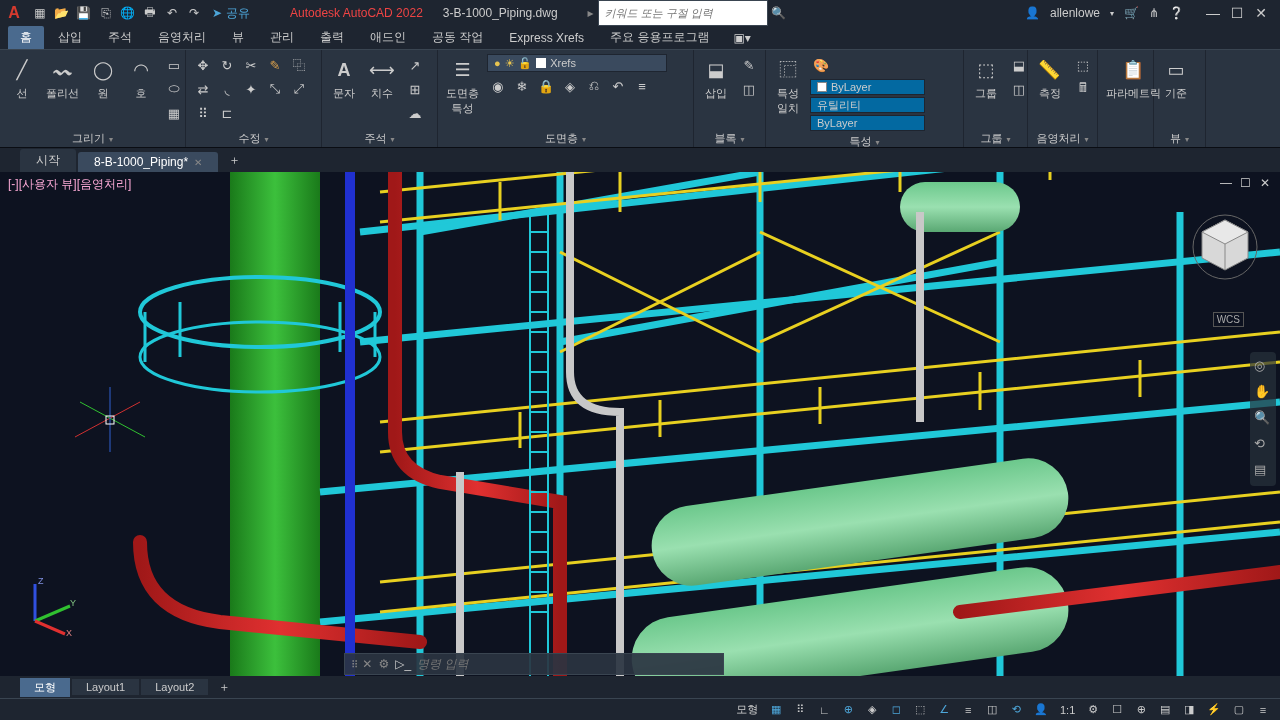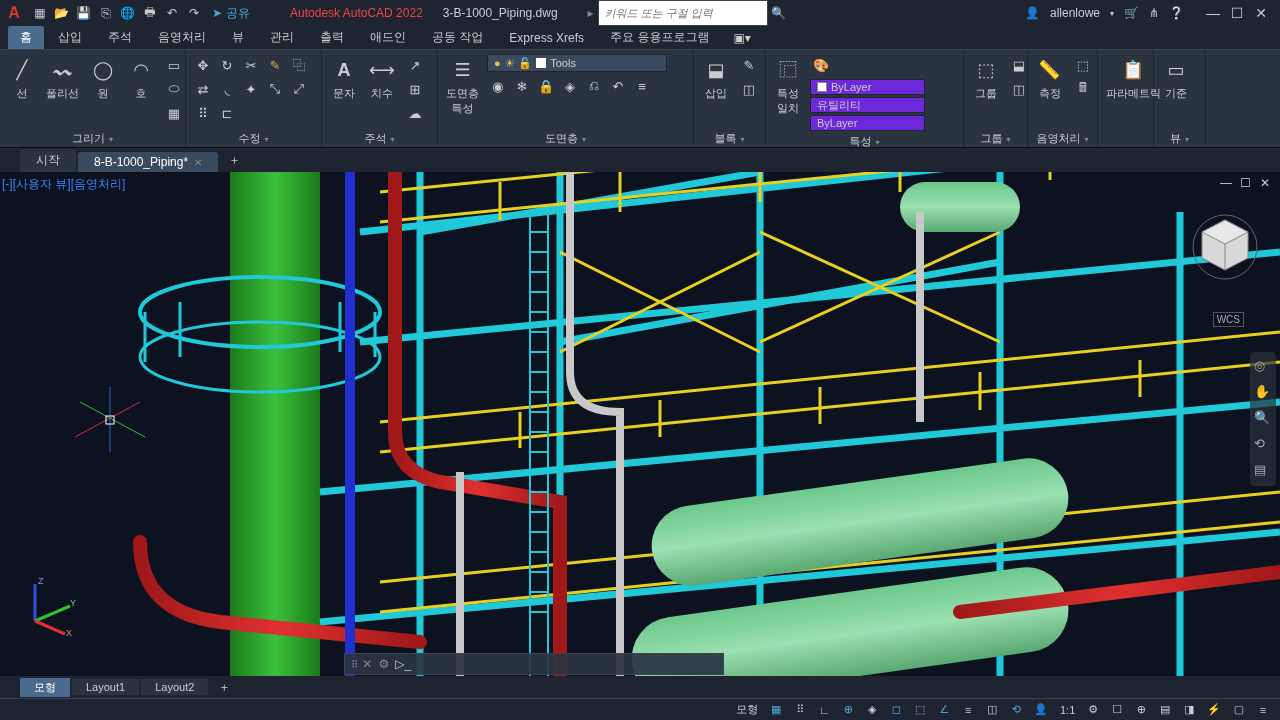--- a/index.html
+++ b/index.html
@@ -31,32 +31,32 @@
 .panel { display: flex; flex-direction: column; border-right: 1px solid #1e2530; padding: 4px 6px 0 6px; }
 .panel-body { flex: 1; display: flex; gap: 6px; align-items: flex-start; }
 .panel-label { height: 18px; text-align: center; font-size: 11px; color: #ccc; padding-top: 2px; position: relative; }
 .panel-label::after { content: "▾"; font-size: 8px; margin-left: 4px; color: #888; }
 .big-btn { display: flex; flex-direction: column; align-items: center; gap: 2px; cursor: pointer; padding: 2px; }
 .big-btn .icon { width: 28px; height: 28px; display: flex; align-items: center; justify-content: center; font-size: 18px; color: #ccc; }
 .big-btn .lbl { font-size: 11px; color: #ccc; text-align: center; white-space: nowrap; }
 .small-grid { display: grid; grid-template-columns: repeat(3, 22px); grid-auto-rows: 22px; gap: 2px; }
 .small-btn { width: 22px; height: 22px; display: flex; align-items: center; justify-content: center; cursor: pointer; font-size: 13px; color: #ccc; }
 .layer-combo { background: #3a4a5e; border: 1px solid #1e2530; padding: 1px 6px; font-size: 11px; color: #ccc; height: 18px; display: flex; align-items: center; gap: 4px; width: 180px; }
-.prop-combo { background: #6d28d9; border: 1px solid #1e2530; padding: 1px 6px; font-size: 11px; color: #ccc; height: 16px; display: flex; align-items: center; width: 115px; margin: 1px 0; }
+.prop-combo { background: #0369a1; border: 1px solid #1e2530; padding: 1px 6px; font-size: 11px; color: #ccc; height: 16px; display: flex; align-items: center; width: 115px; margin: 1px 0; }
 
 
 .file-tabs { height: 24px; background: #1e2530; display: flex; align-items: flex-end; padding-left: 20px; gap: 2px; }
 .file-tab { padding: 3px 16px; background: #2a3441; color: #ccc; cursor: pointer; font-size: 12px; border-radius: 3px 3px 0 0; display: flex; align-items: center; gap: 6px; }
 .file-tab.active { background: #3a4a5e; color: #fff; }
 .file-tab .close { font-size: 10px; color: #888; }
 .file-tab-add { padding: 3px 8px; color: #ccc; cursor: pointer; }
 
 
 .canvas { position: absolute; top: 172px; left: 0; right: 0; bottom: 44px; background: #0d1220; overflow: hidden; }
-.view-label { position: absolute; top: 4px; left: 2px; color: #3b82f6; font-size: 12px; z-index: 10; }
+.view-label { position: absolute; top: 4px; left: 8px; color: #f9a8d4; font-size: 12px; z-index: 10; }
 .view-controls-tr { position: absolute; top: 4px; right: 6px; display: flex; gap: 6px; z-index: 10; }
 .vc-btn { width: 14px; height: 14px; color: #ccc; cursor: pointer; font-size: 12px; }
 .viewcube { position: absolute; top: 40px; right: 20px; width: 70px; height: 70px; z-index: 10; }
 .wcs-label { position: absolute; top: 140px; right: 36px; color: #aaa; font-size: 10px; z-index: 10; border: 1px solid #555; padding: 1px 3px; }
 .nav-bar { position: absolute; top: 180px; right: 4px; width: 26px; background: rgba(40,50,60,0.7); border-radius: 4px; padding: 6px 2px; display: flex; flex-direction: column; gap: 8px; align-items: center; z-index: 10; }
 .nav-btn { width: 18px; height: 18px; color: #aaa; cursor: pointer; font-size: 13px; }
 .ucs-icon { position: absolute; bottom: 40px; left: 20px; width: 60px; height: 60px; z-index: 10; }
 .crosshair { position: absolute; top: 210px; left: 70px; width: 80px; height: 80px; z-index: 10; }
 
 
@@ -208,21 +208,21 @@
           <div class="icon">☰</div>
           <div class="lbl" style="white-space:pre-line">도면층
 특성</div>
         </div>
       <div style="display:flex;flex-direction:column;gap:3px">
         <div class="layer-combo">
           <span style="color:#e8c450">●</span>
           <span style="color:#e8c450">☀</span>
           <span style="color:#4da6d9">🔓</span>
           <span style="width:10px;height:10px;background:#fff;display:inline-block"></span>
-          <span>Tools</span>
+          <span>Xrefs</span>
         </div>
         <div class="small-grid" style="grid-template-columns:repeat(7,22px)">
           <div class="small-btn">◉</div>
           <div class="small-btn">❄</div>
           <div class="small-btn">🔒</div>
           <div class="small-btn">◈</div>
           <div class="small-btn">⎌</div>
           <div class="small-btn">↶</div>
           <div class="small-btn">≡</div>
         </div>
@@ -441,20 +441,21 @@
     <text x="50" y="30" fill="#80c080" font-size="9">Y</text>
     <text x="46" y="60" fill="#e08080" font-size="9">X</text>
   </svg>
 </div>
 
 <div class="cmdline">
   <span class="cmd-handle">⠿</span>
   <span style="color:#888">✕</span>
   <span style="color:#888">⚙</span>
   <span style="color:#ccc">▷_</span>
+  <input class="cmd-input" placeholder="명령 입력" style="">
 </div>
 
 <div class="layout-tabs">
   <div class="layout-tab active">모형</div>
   <div class="layout-tab">Layout1</div>
   <div class="layout-tab">Layout2</div>
   <div class="layout-add">＋</div>
 </div>
 
 <div class="statusbar">

